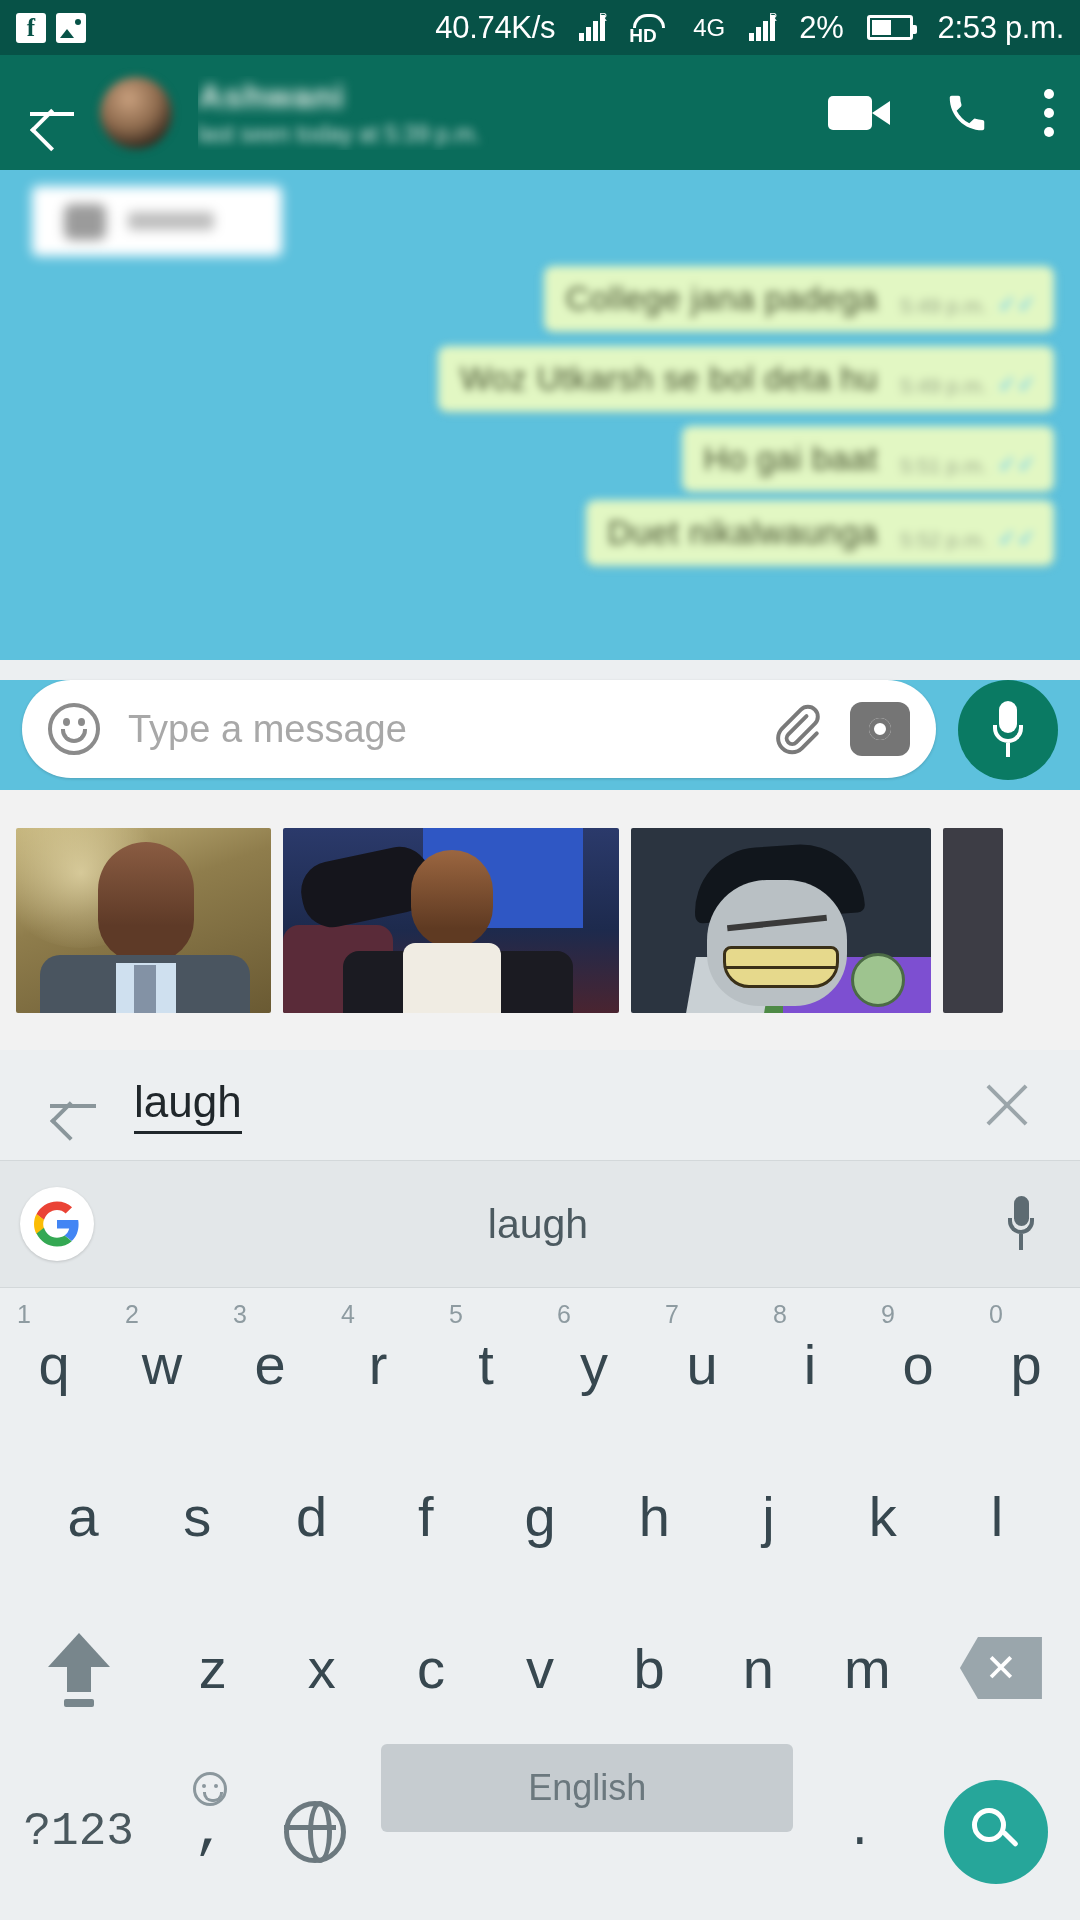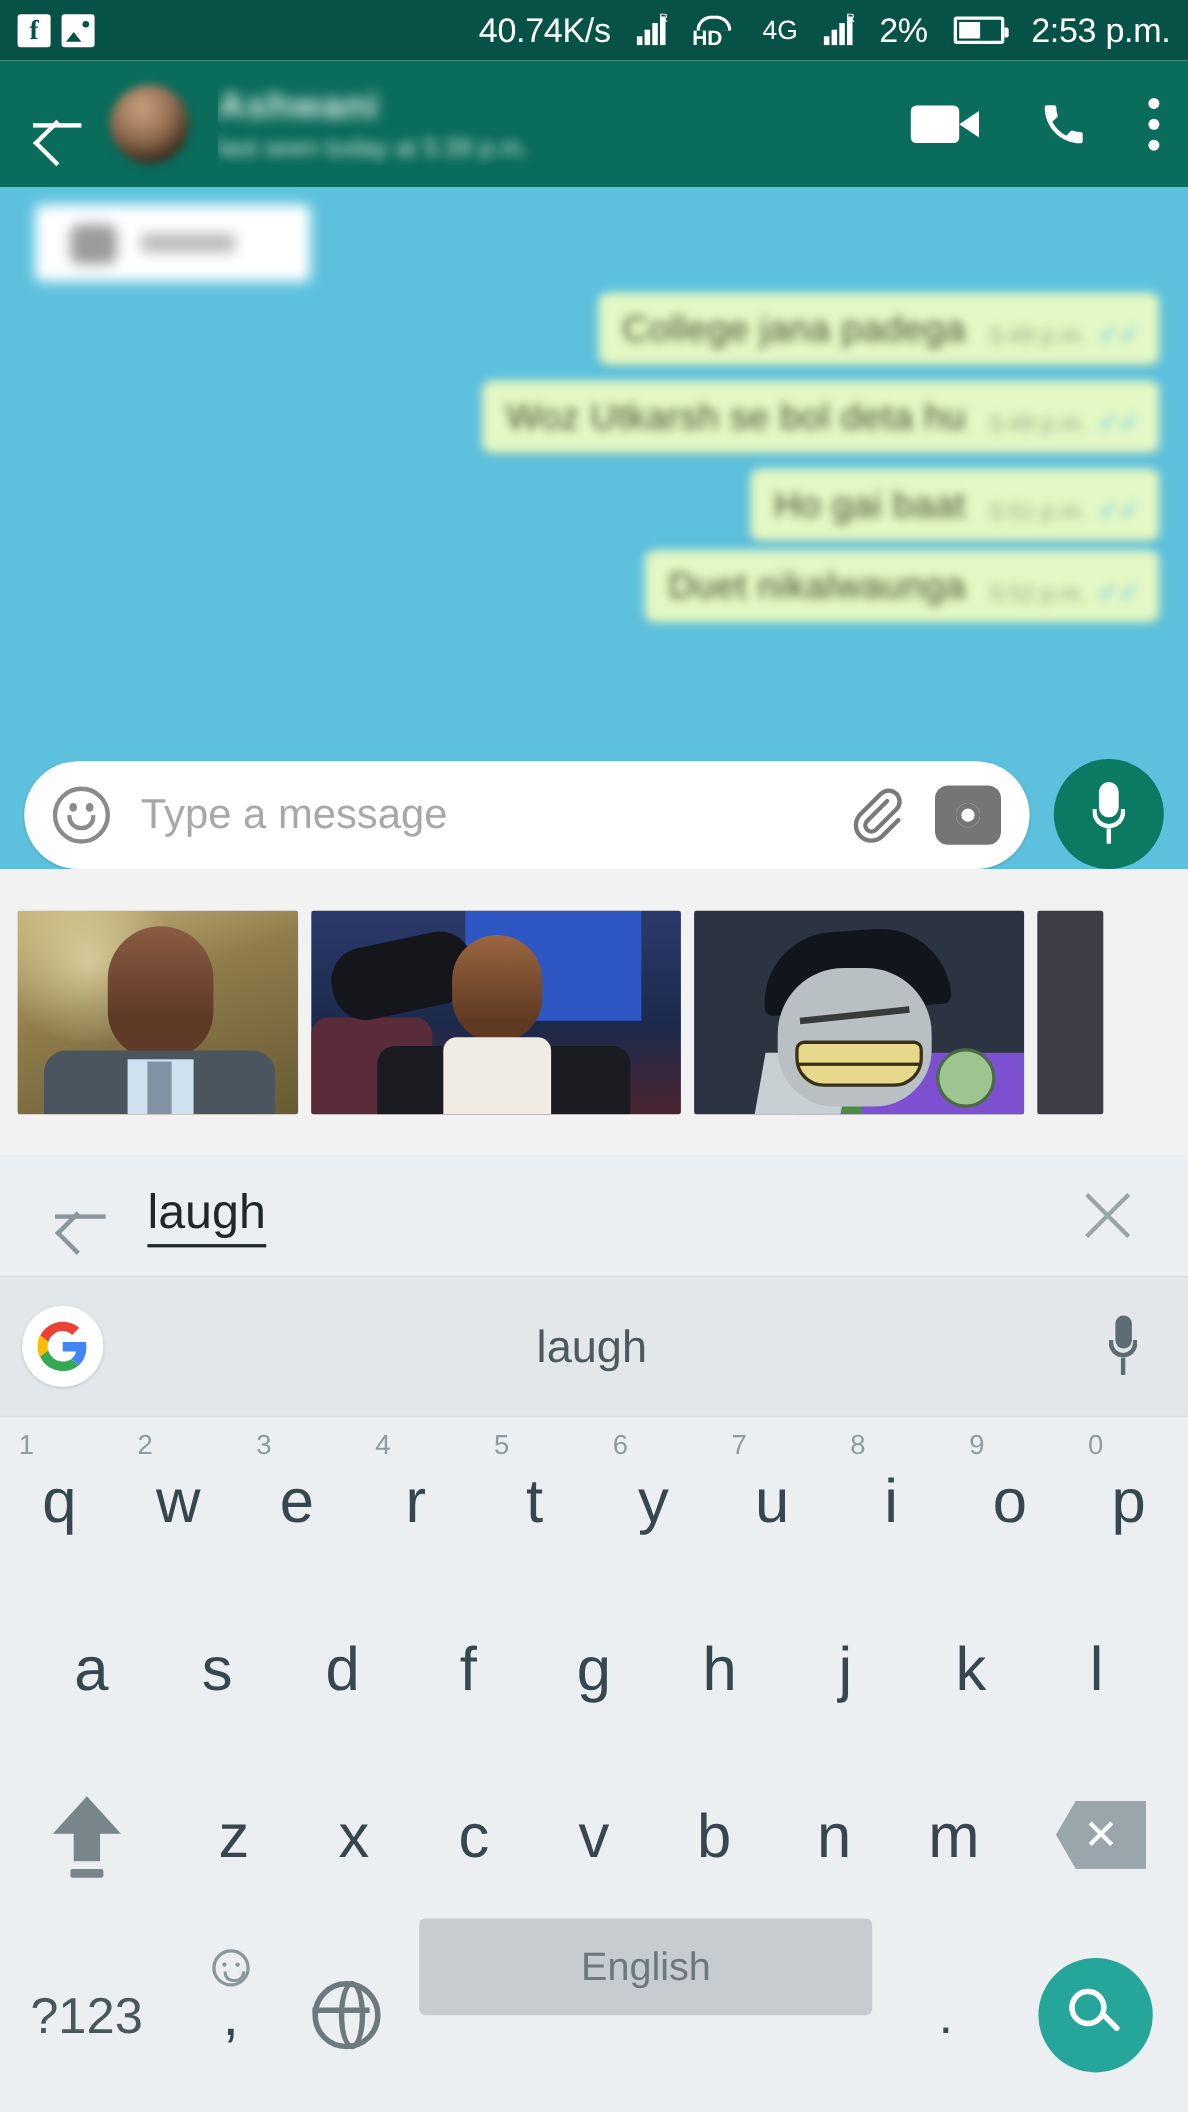--- a/index.html
+++ b/index.html
@@ -125,22 +125,22 @@
   }
   .bubble .meta{ font-size:21px;color:#9aa88a;margin-left:22px;white-space:nowrap; }
   .bubble .tick{ color:#4fc3f7;font-size:23px;margin-left:10px; }
   .b1{ top:96px; }
   .b2{ top:176px; }
   .b3{ top:256px; }
   .b4{ top:330px; }
 
   
   .inputbar{
-    position:absolute;left:0;top:660px;width:1080px;height:130px;
-    background:#5dc1dd; display:flex;align-items:flex-end;padding:0 22px;
+    position:absolute;left:0;top:680px;width:1080px;height:130px;
+    background:#5dc1dd; display:flex;align-items:flex-start;padding:0 22px;
   }
   .input-pill{
     flex:1 1 auto;height:98px;background:#fff;border-radius:49px;
     display:flex;align-items:center;padding:0 26px;
     box-shadow:0 1px 3px rgba(0,0,0,.17);
   }
   .emoji-ico{
     width:52px;height:52px;border:4px solid #8b8b8b;border-radius:50%;position:relative;flex:0 0 auto;
   }
   .emoji-ico .eye{ position:absolute;top:11px;width:7px;height:8px;border-radius:50%;background:#8b8b8b; }
@@ -312,21 +312,21 @@
     border-left:31px solid transparent;border-right:31px solid transparent;border-bottom:34px solid #78868c;
   }
   .shift .stem{ position:absolute;left:19px;top:33px;width:24px;height:26px;background:#78868c; }
   .shift .bar{ position:absolute;left:16px;top:66px;width:30px;height:8px;background:#78868c;border-radius:2px; }
   .delbox{
     width:82px;height:62px;background:#9aa6ac;position:relative;
     clip-path:polygon(22% 0,100% 0,100% 100%,22% 100%,0 50%);
     display:flex;align-items:center;justify-content:center;
     color:#fff;font-size:38px;
   }
-  .krow.r4 .key{ font-size:46px; }
+  .krow.r4 .key{ font-size:46px;font-family:Liberation Mono, monospace; }
   .k-sym{ flex:1.5 1 0;font-size:48px;color:#4a585e; }
   .k-comma{ flex:1 1 0;position:relative; }
   .k-comma .cm{ font-size:54px;color:#37474f;line-height:0; }
   .k-comma .sm{
     position:absolute;top:28px;left:50%;transform:translateX(-50%);
     width:34px;height:34px;border:3px solid #8b979d;border-radius:50%;
   }
   .k-comma .sm:before{
     content:"";position:absolute;left:6px;top:9px;width:4px;height:4px;border-radius:50%;background:#8b979d;
     box-shadow:12px 0 0 #8b979d;

